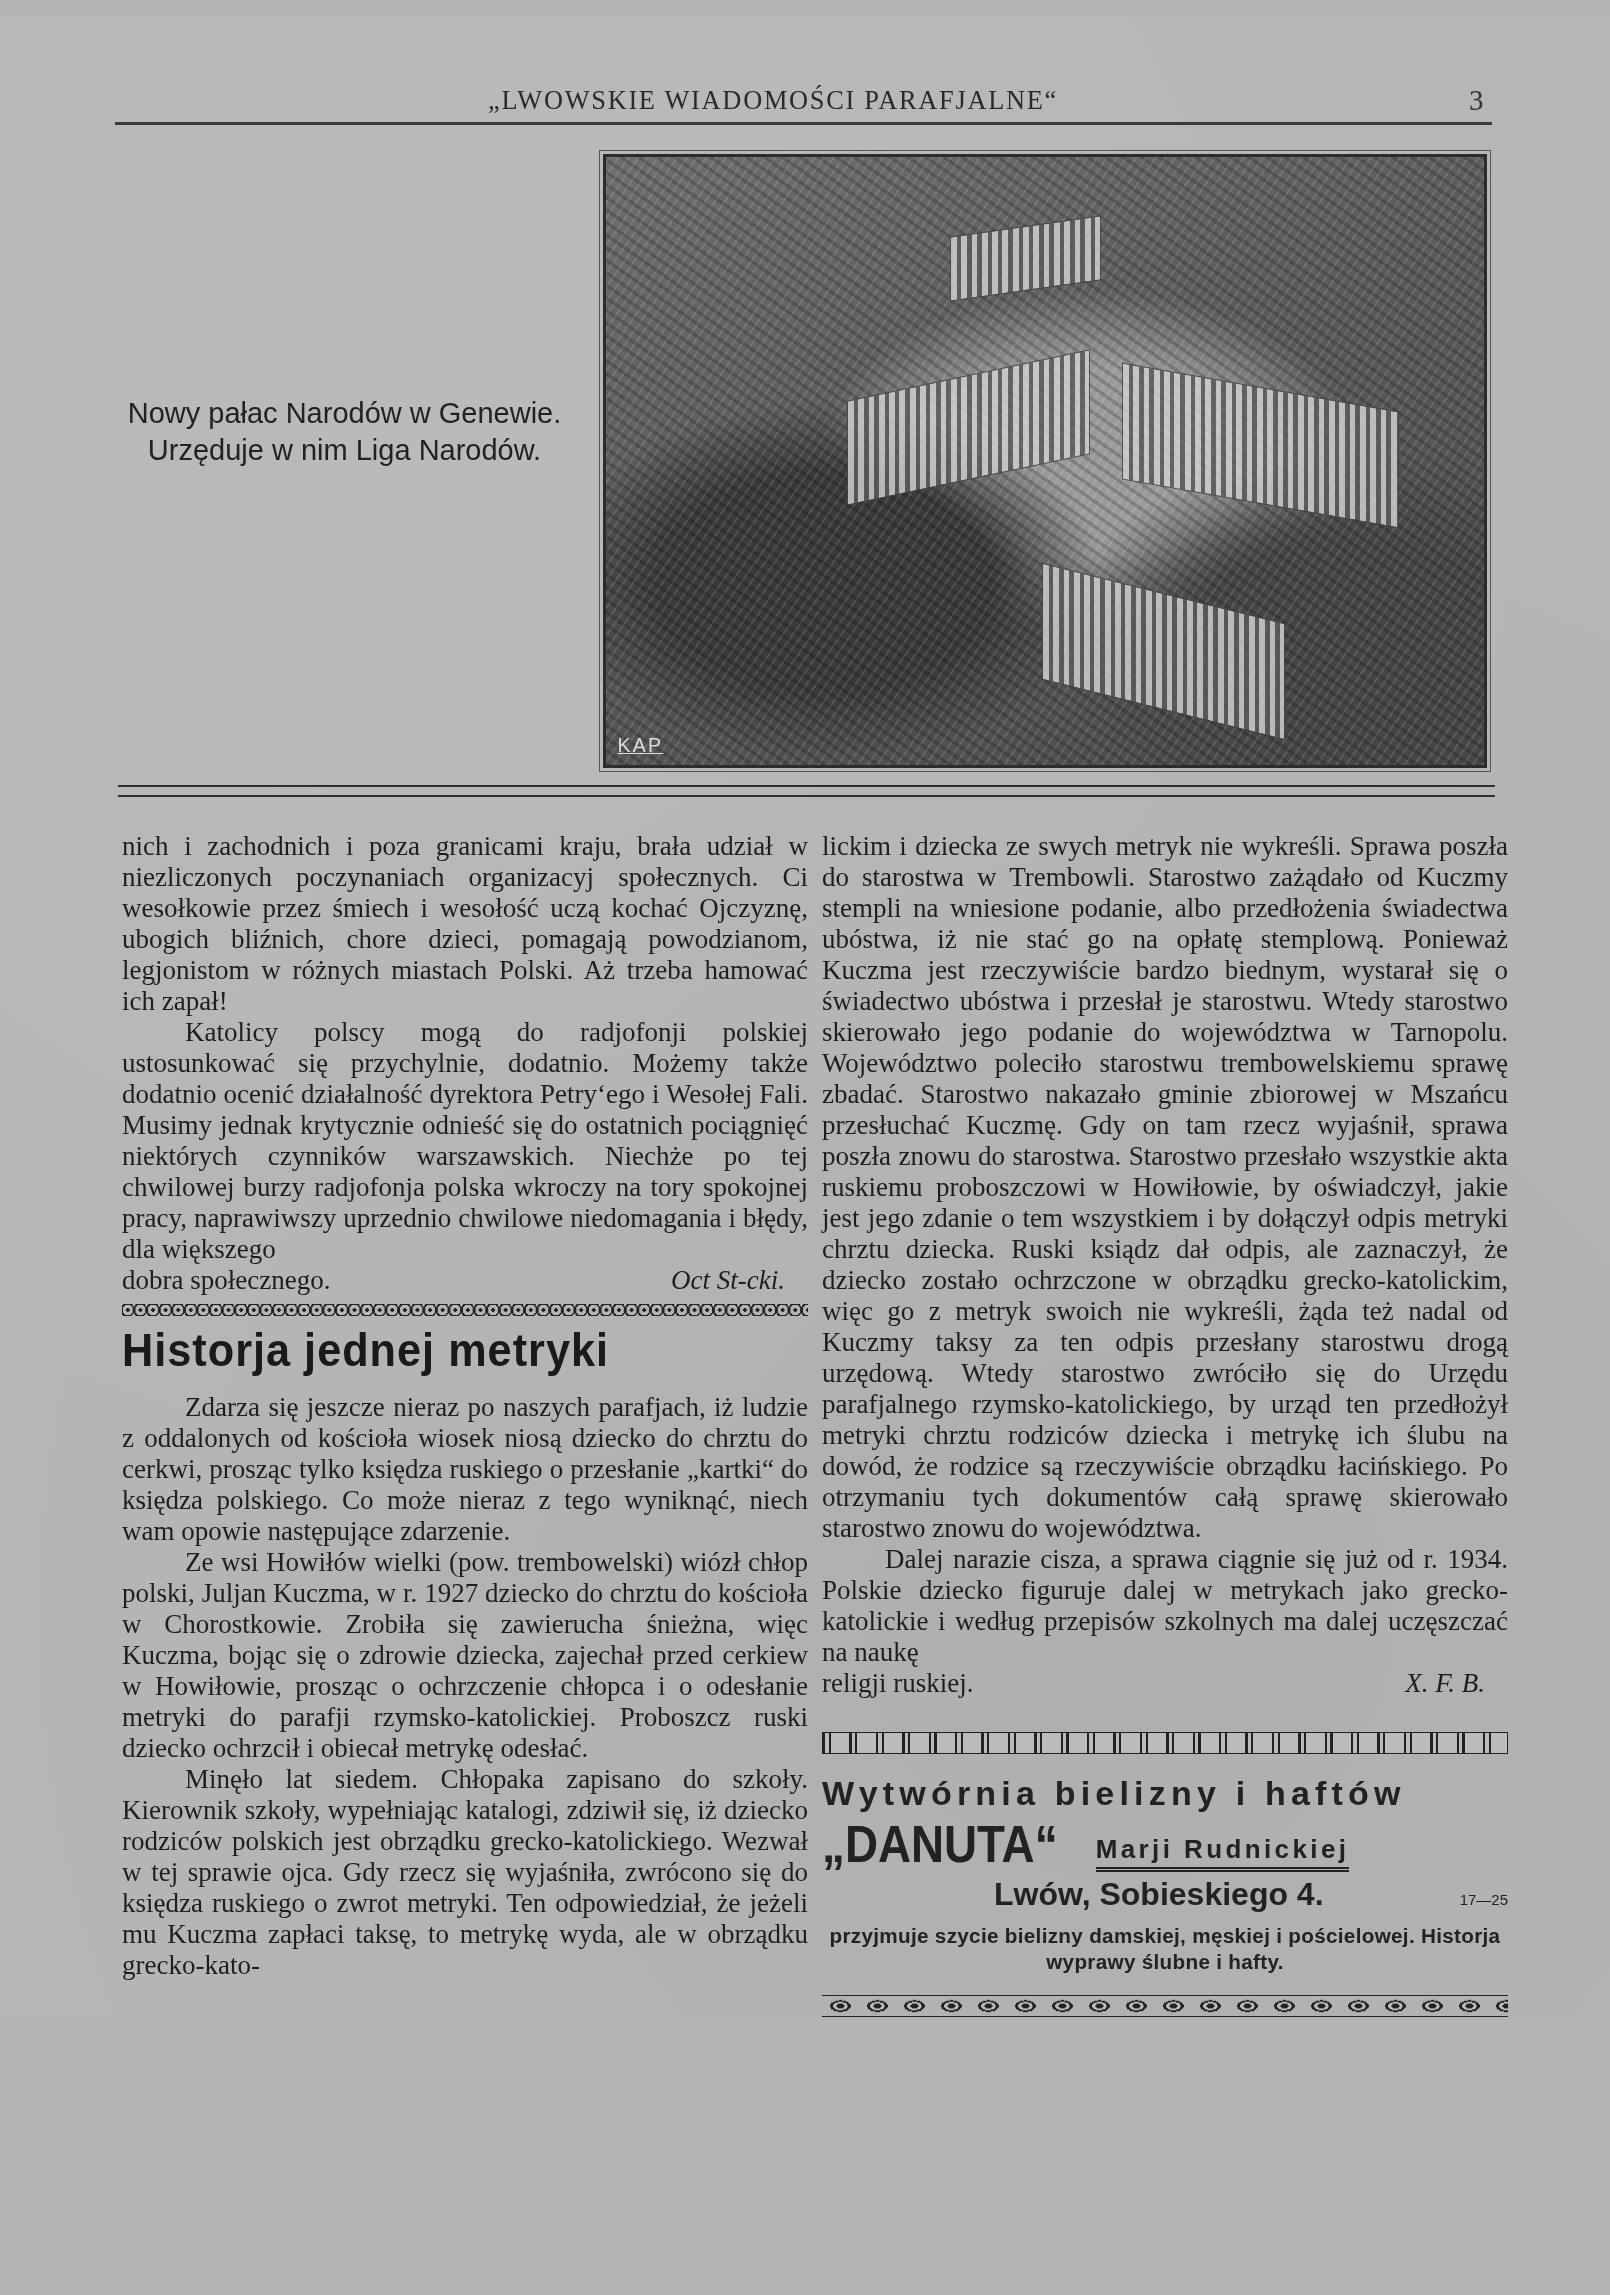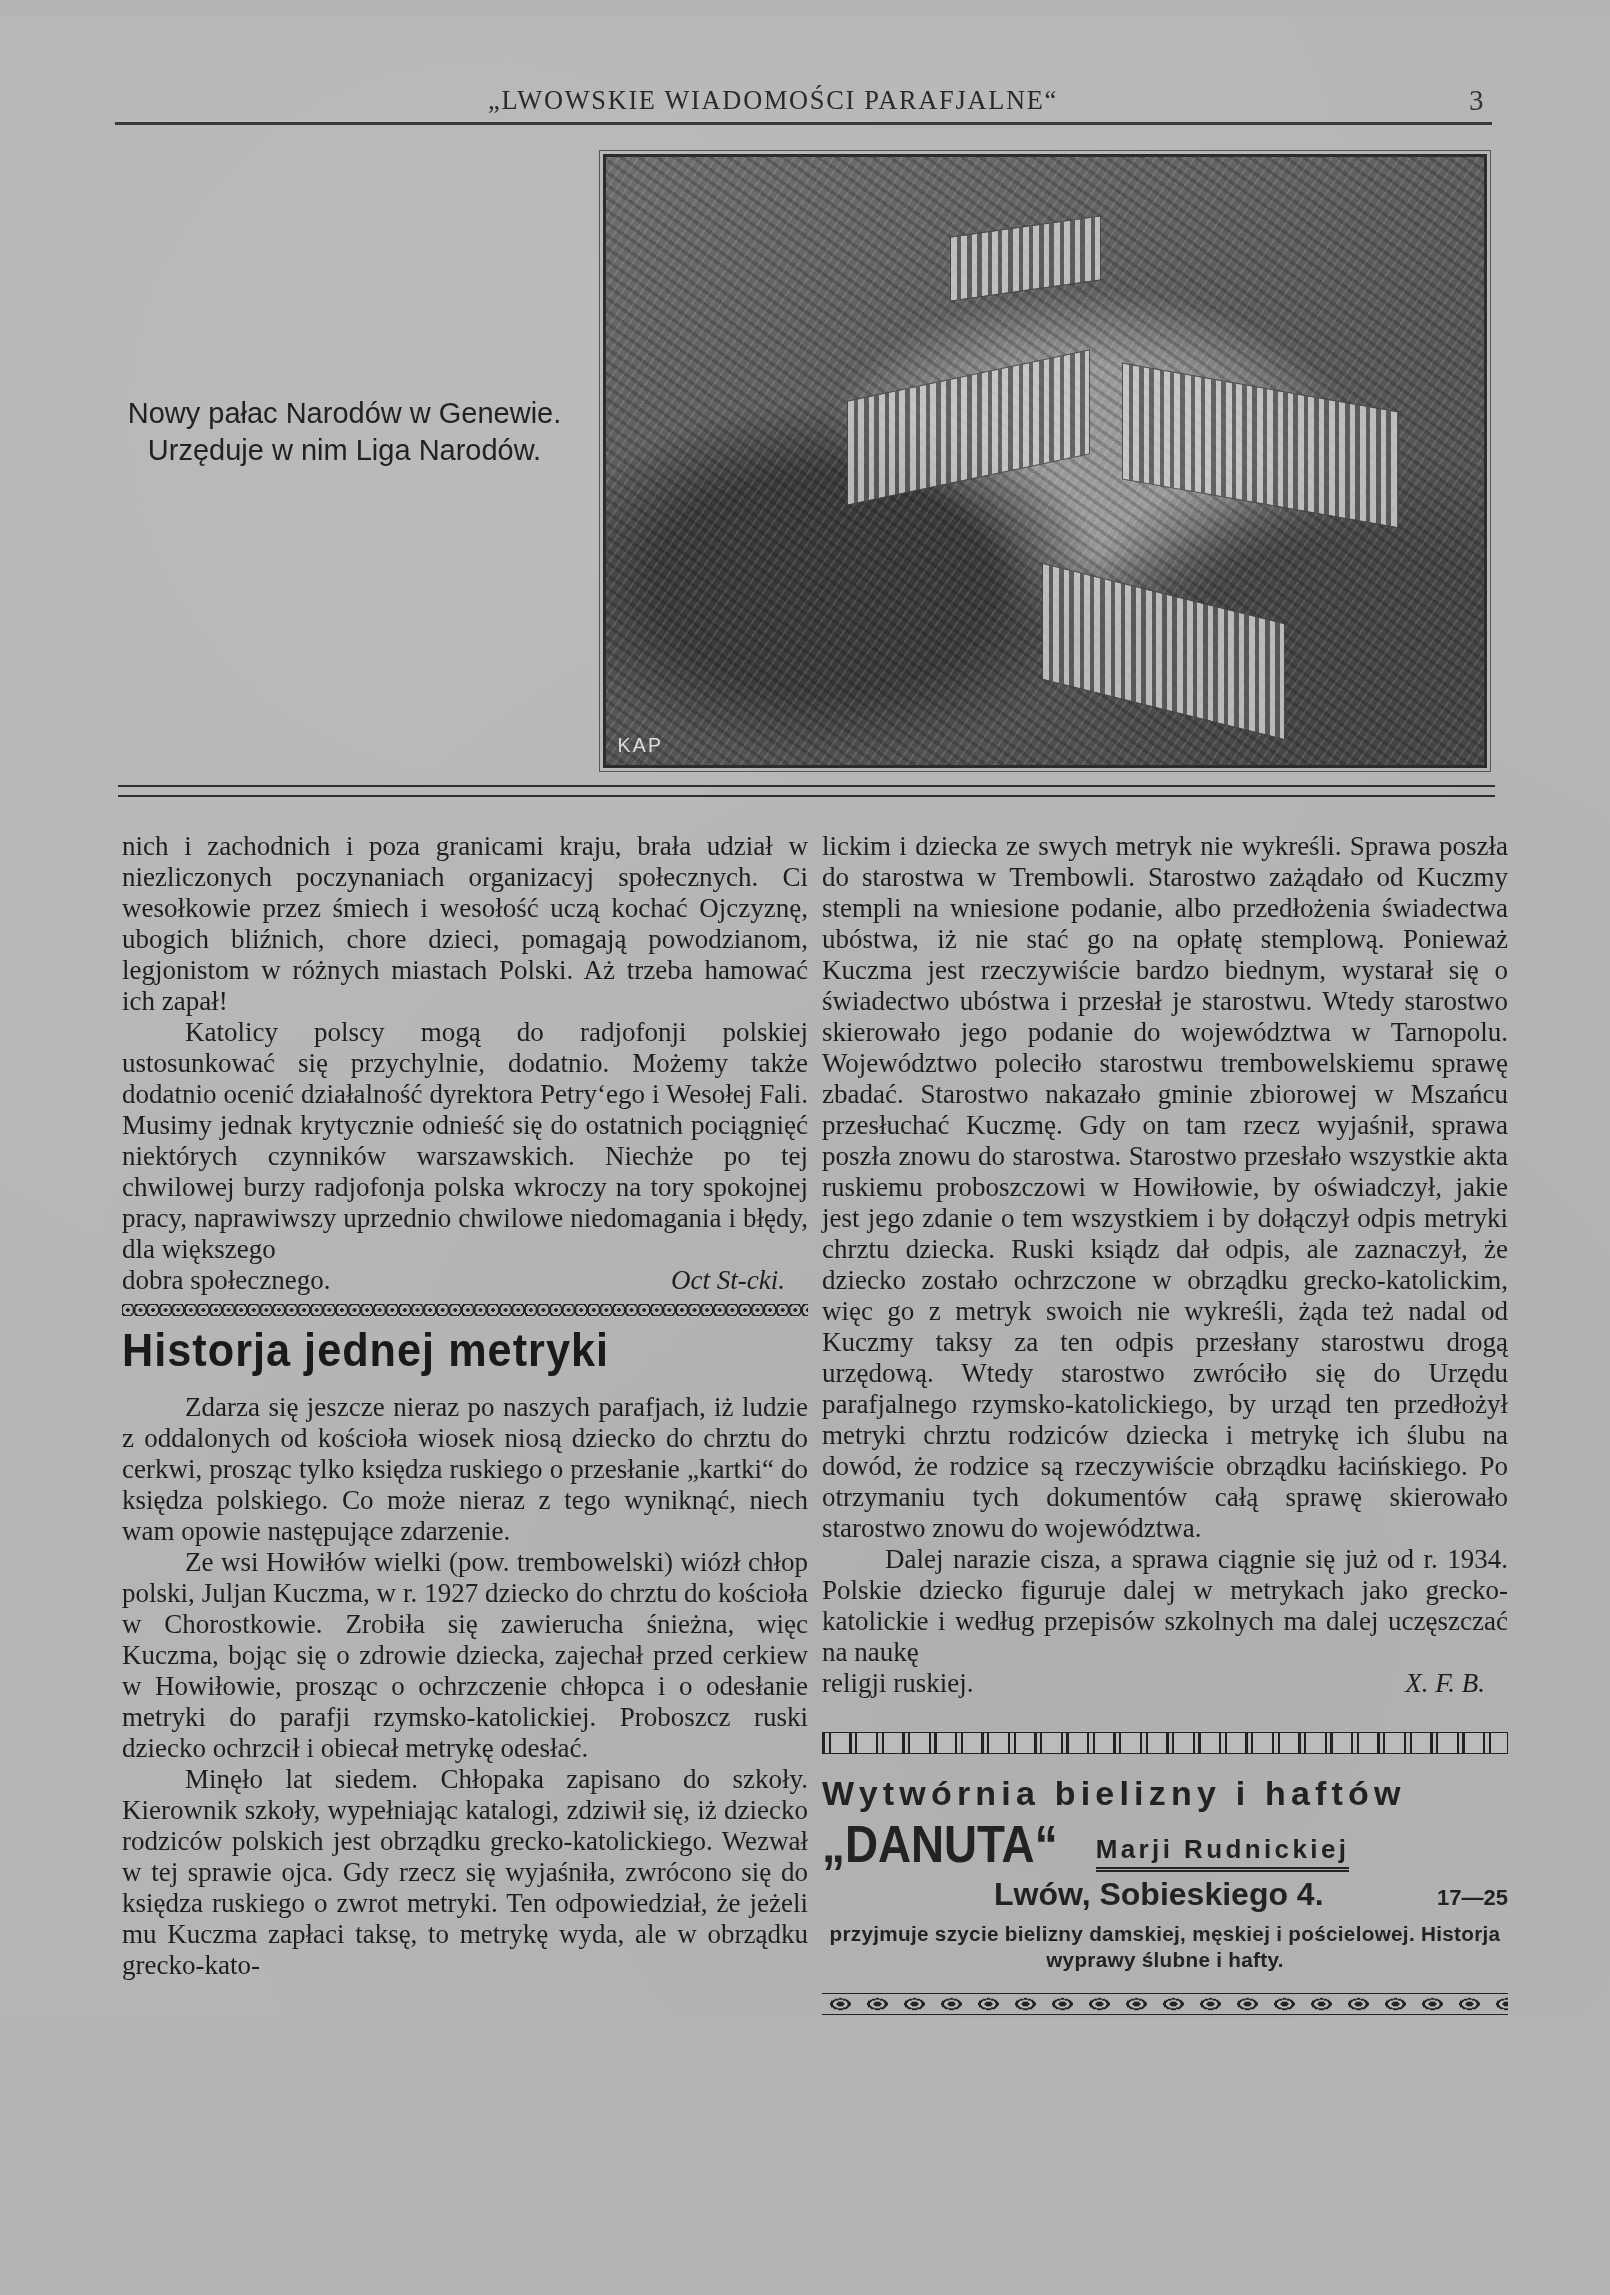--- a/index.html
+++ b/index.html
@@ -46,21 +46,21 @@
       radial-gradient(ellipse at 85% 80%, #454545 0 15%, transparent 28%),
       radial-gradient(ellipse at 55% 50%, #9a9a9a 0 22%, transparent 40%),
       linear-gradient(160deg, #6e6e6e, #5a5a5a 45%, #4a4a4a);
     overflow: hidden;
   }
   .bldg { position: absolute; background:
       repeating-linear-gradient(90deg, #cfcfcf 0 5.7px, #5b5b5b 5.7px 10.3px);
     border: 1.7px solid #444; opacity: 0.85; }
   .photo-credit {
     position: absolute; left: 11.5px; bottom: 8px;
-    font-family: "Liberation Sans", sans-serif; font-size: 19.5px; color: #ddd; letter-spacing: 2.3px;
+    font-family: "Liberation Sans", sans-serif; font-size: 19.5px; color: #ddd; letter-spacing: 2.3px; text-decoration: underline;
   }
   .double-rule {
     position: absolute; left: 118px; top: 769px; width: 1377px; height: 8px;
     border-top: 2.3px solid #2e2e2e; border-bottom: 2.3px solid #2e2e2e;
   }
   
   .col {
     position: absolute; top: 815px; width: 686px;
     font-family: "Liberation Serif", serif; font-size: 27px; line-height: 31px;
     text-align: justify; color: #1e1e1e;
@@ -92,21 +92,21 @@
       radial-gradient(ellipse 10.3px 5.7px at 18.4px 9.8px, #222 0 40%, #bbb 41% 70%, #222 71% 100%, transparent 100%);
     background-size: 37px 19.5px; border-top: 1.7px solid #222; border-bottom: 1.7px solid #222;
   }
   .ad { font-family: "Liberation Sans", sans-serif; font-weight: bold; color: #222; }
   .ad-title { font-size: 34px; letter-spacing: 5.2px; line-height: 44px; white-space: nowrap; }
   .ad-line2 { display: flex; align-items: flex-end; gap: 23px; margin-top: 2.3px; }
   .ad-name { font-size: 52px; line-height: 55px; font-family: "Liberation Sans", sans-serif; transform: scaleX(0.88); transform-origin: left; }
   .ad-owner { font-size: 26px; letter-spacing: 3.4px; border-bottom: 5.7px double #222; padding-bottom: 2.3px; margin-left: -17px; }
   .ad-addr { display: flex; justify-content: space-between; align-items: baseline; margin-top: 6.9px; }
   .ad-addr .addr { font-size: 32px; margin-left: 172px; }
-  .ad-addr .code { font-size: 22px; font-weight: bold; }
+  .ad-addr .code { font-size: 15px; font-weight: normal; }
   .ad-desc { font-size: 20.7px; text-align: center; line-height: 26.4px; margin-top: 8px; letter-spacing: 0.3px; }
 </style>
 </head>
 <body>
 
 <div class="page">
 
   <div class="running-head">„LWOWSKIE WIADOMOŚCI PARAFJALNE“</div>
   <div class="page-number">3</div>
   <div class="head-rule"></div>

